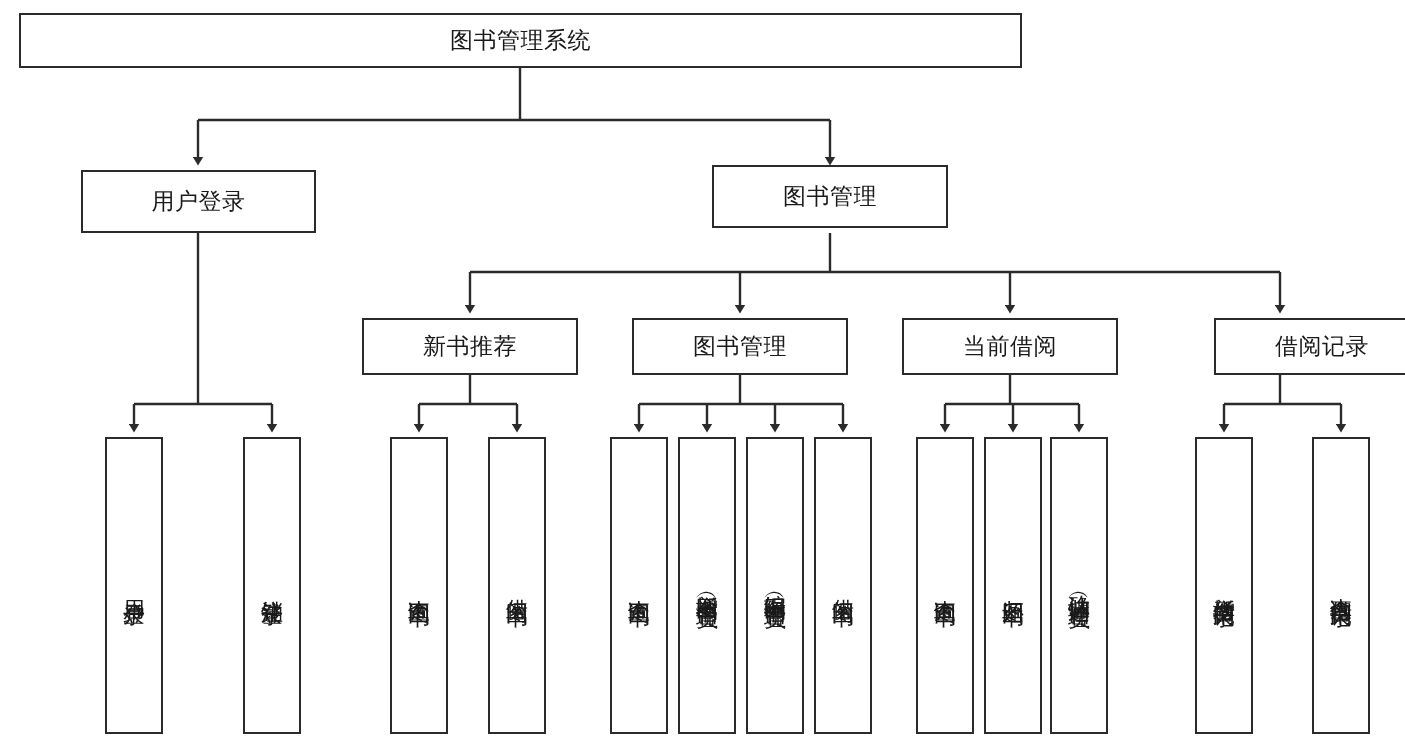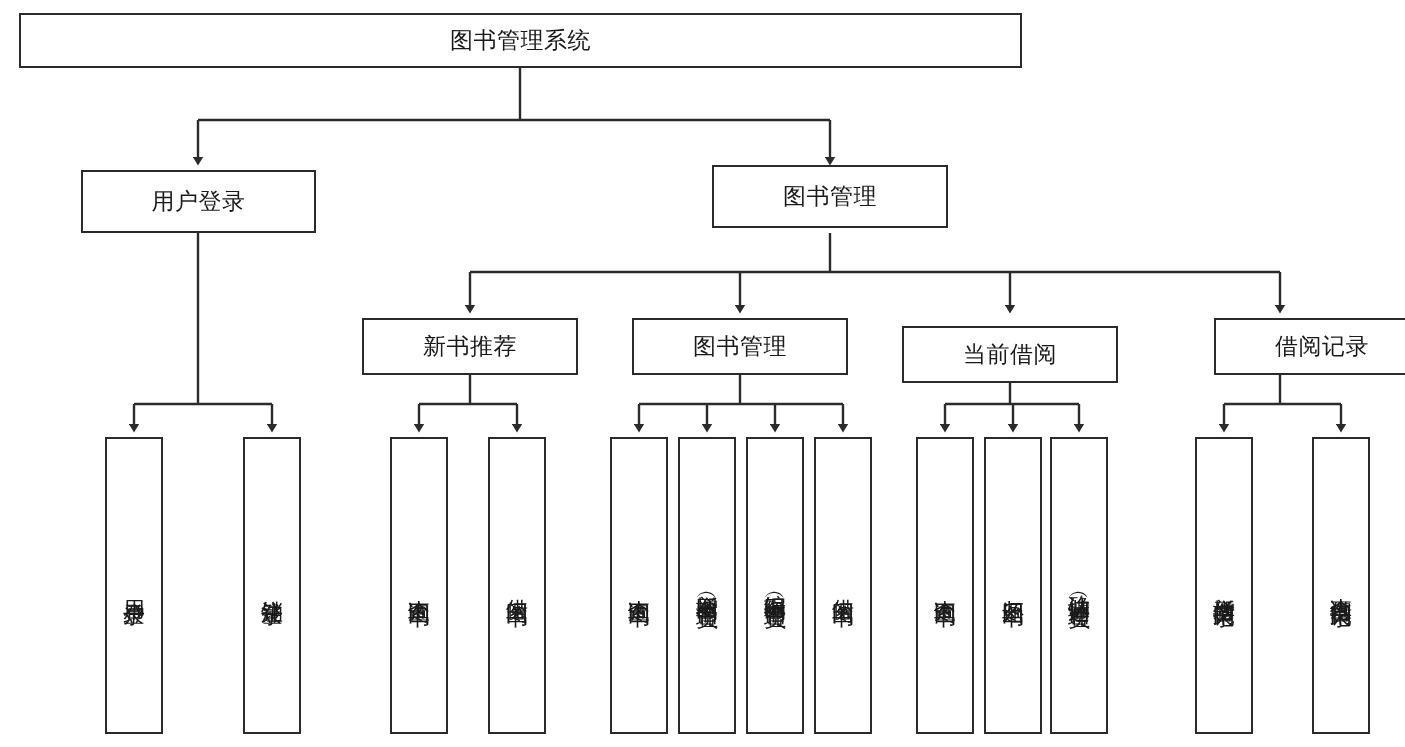--- a/index.html
+++ b/index.html
@@ -127,21 +127,21 @@
   <div class="node h" style="left:712px; top:165px; width:236px; height:63px;">
     <span>图书管理</span>
   </div>
 
   <div class="node h" style="left:362px; top:318px; width:216px; height:57px;">
     <span>新书推荐</span>
   </div>
   <div class="node h" style="left:632px; top:318px; width:216px; height:57px;">
     <span>图书管理</span>
   </div>
-  <div class="node h" style="left:902px; top:318px; width:216px; height:57px;margin-top:8px;">
+  <div class="node h" style="left:902px; top:318px; width:216px; height:57px;">
     <span>当前借阅</span>
   </div>
   <div class="node h" style="left:1172px; top:318px; width:216px; height:57px;margin-left:42px;">
     <span>借阅记录</span>
   </div>
 
   <div class="node v" style="left:105px; top:437px; width:58px; height:297px;">
     <span>用户登录</span>
   </div>
   <div class="node v" style="left:243px; top:437px; width:58px; height:297px;">

